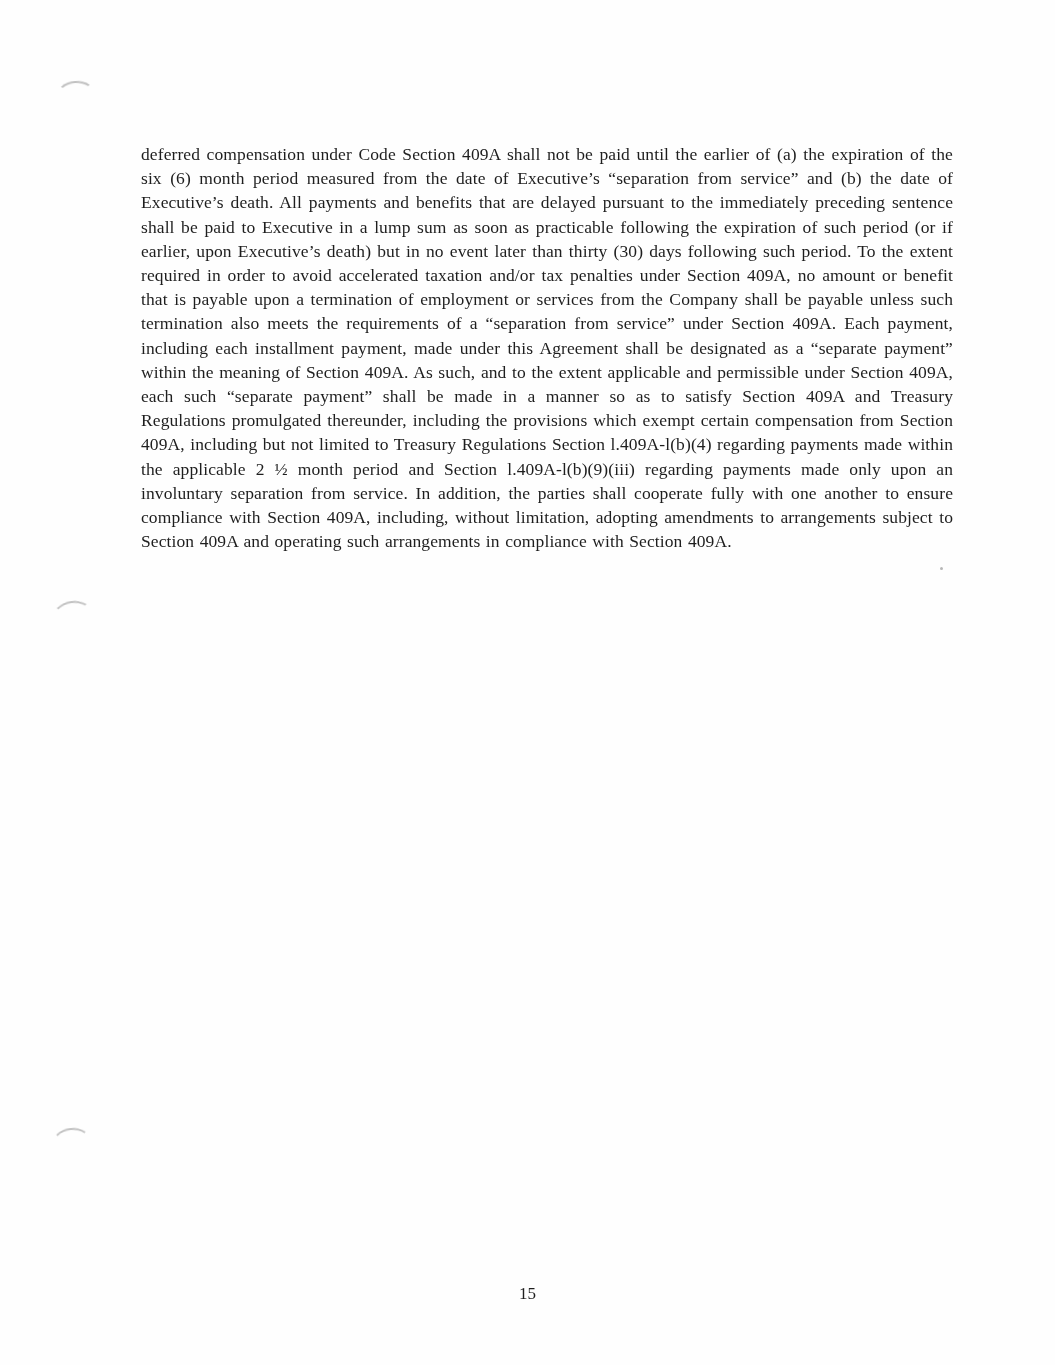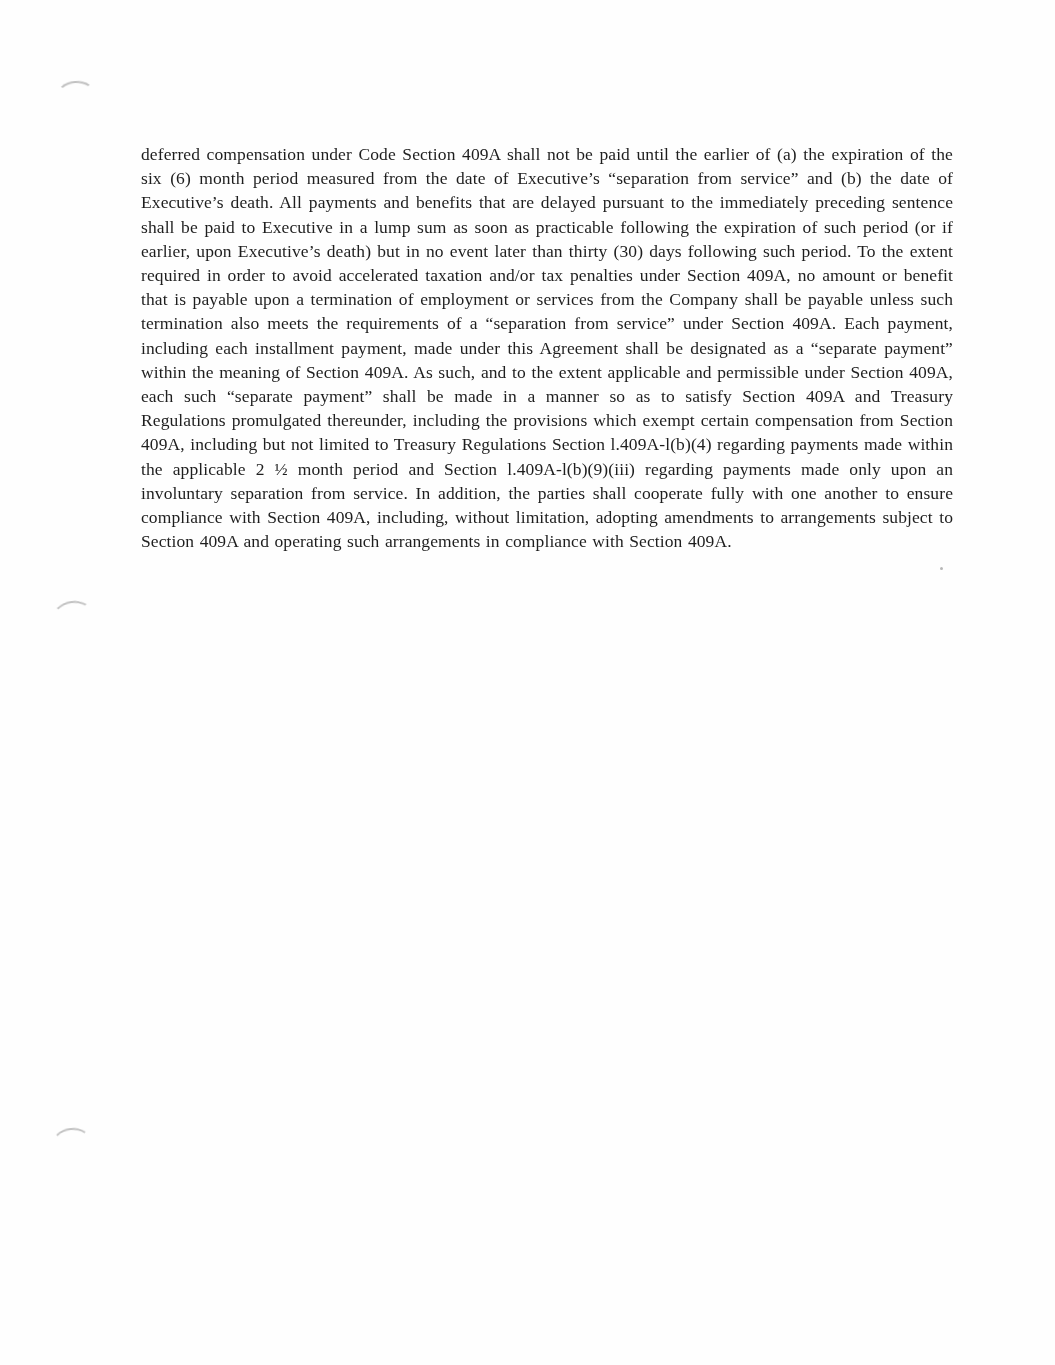--- a/index.html
+++ b/index.html
@@ -77,14 +77,15 @@
 <div class="page">
 
   <span class="scan-arc arc-1"></span>
   <span class="scan-arc arc-2"></span>
   <span class="scan-arc arc-3"></span>
   <span class="scan-dot"></span>
 
   <p class="body-text">deferred compensation under Code Section 409A shall not be paid until the earlier of (a) the expiration of the six (6) month period measured from the date of Executive’s “separation from service” and (b) the date of Executive’s death.  All payments and benefits that are delayed pursuant to the immediately preceding sentence shall be paid to Executive in a lump sum as soon as practicable following the expiration of such period (or if earlier, upon Executive’s death) but in no event later than thirty (30) days following such period.  To the extent required in order to avoid accelerated taxation and/or tax penalties under Section 409A, no amount or benefit that is payable upon a termination of employment or services from the Company shall be payable unless such termination also meets the requirements of a “separation from service” under Section 409A.  Each payment, including each installment payment, made under this Agreement shall be designated as a “separate payment” within the meaning of Section 409A.  As such, and to the extent applicable and permissible under Section 409A, each such “separate payment” shall be made in a manner so as to satisfy Section 409A and Treasury Regulations promulgated thereunder, including the provisions which exempt certain compensation from Section 409A, including but not limited to Treasury Regulations Section l.409A-l(b)(4) regarding payments made within the applicable 2 ½ month period and Section l.409A-l(b)(9)(iii) regarding payments made only upon an involuntary separation from service.  In addition, the parties shall cooperate fully with one another to ensure compliance with Section 409A, including, without limitation, adopting amendments to arrangements subject to Section 409A and operating such arrangements in compliance with Section 409A.</p>
 
 
+  <div class="page-number">15</div>
 
 </div>
 
 </body></html>

